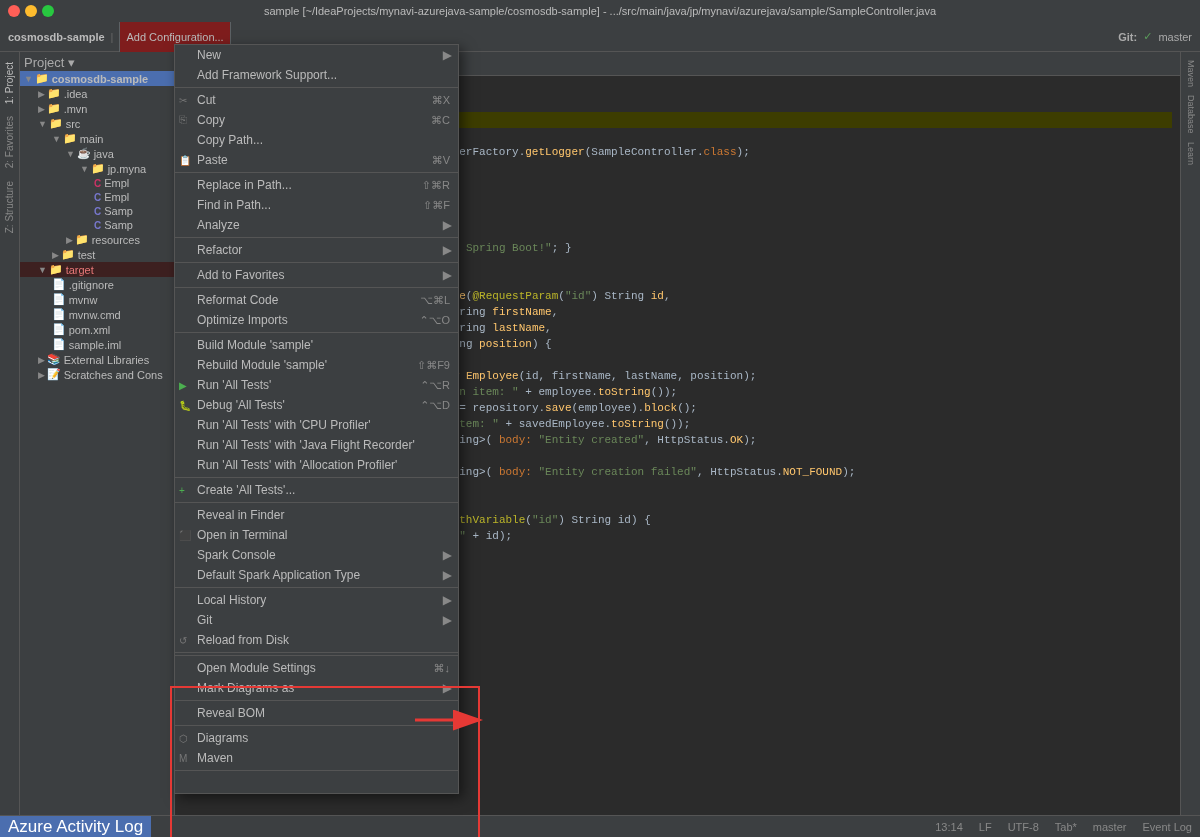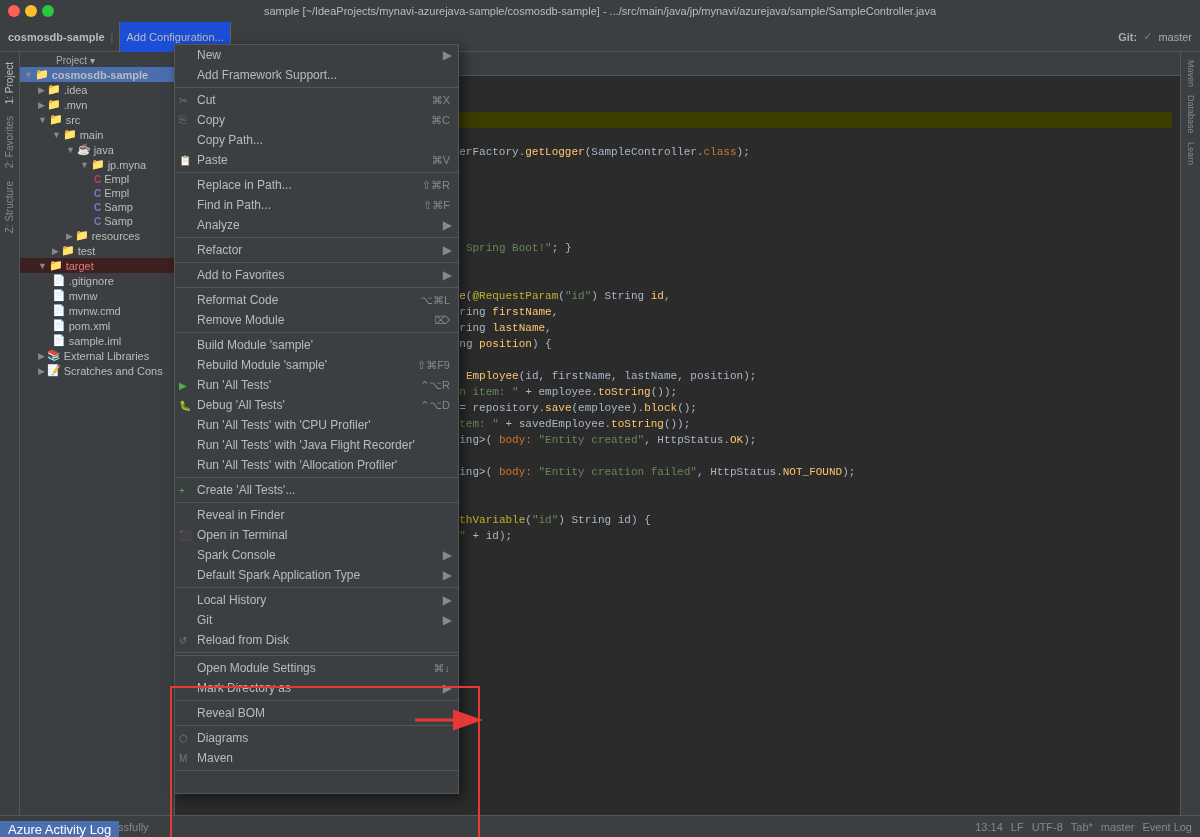--- a/index.html
+++ b/index.html
@@ -200,26 +200,26 @@
       align-items: center;
       padding: 0 8px;
       font-size: 11px;
       color: #888;
       position: absolute;
       bottom: 0;
       left: 0;
       right: 0;
     }
     .status-left { display: flex; align-items: center; gap: 4px; }
-    .status-right { margin-left: auto; display: flex; align-items: center; gap: 8px; }
+    .status-right { margin-left: auto; display: flex; align-items: center; gap: 16px; }
     .azure-tab {
       background: #4b6eaf;
       color: white;
       padding: 1px 8px;
-      font-size: 13px;
+      font-size: 17px;
       cursor: pointer;
     }
 
     
     .sidebar-label {
       writing-mode: vertical-rl;
       transform: rotate(180deg);
       font-size: 10px;
       color: #888;
       cursor: pointer;
@@ -263,38 +263,38 @@
     <div class="dot dot-red"></div>
     <div class="dot dot-yellow"></div>
     <div class="dot dot-green"></div>
   </div>
   <span>sample [~/IdeaProjects/mynavi-azurejava-sample/cosmosdb-sample] - .../src/main/java/jp/mynavi/azurejava/sample/SampleController.java</span>
 </div>
 
 <div class="toolbar">
   <span style="color:#bbb; font-weight:bold;">cosmosdb-sample</span>
   <span style="color:#666">|</span>
-  <span style="cursor:pointer; padding:12px 6px; background:#1d4ed8; border:1px solid #5c6164; border-radius:3px; color:#bbb;">Add Configuration...</span>
+  <span style="cursor:pointer; padding:12px 6px; background:#7f1d1d; border:1px solid #5c6164; border-radius:3px; color:#bbb;">Add Configuration...</span>
   <div class="toolbar-spacer"></div>
   <span style="color:#aaa;font-weight:bold;">Git:</span>
   <span style="color:#5b9d5b;">✓</span>
   <span style="color:#aaa;">master</span>
 </div>
 
 <div class="main-layout">
 
   <div class="left-tabs">
     <span class="sidebar-label active">1: Project</span>
     <span class="sidebar-label">2: Favorites</span>
     <span class="sidebar-label">Z: Structure</span>
   </div>
 
   <div class="file-tree">
     <div class="tree-item">
-      <span style="color:#aaa; font-size:10px;margin-left:32px;">Project ▾</span>
+      <span style="color:#aaa; font-size:13px;">Project ▾</span>
     </div>
     <div class="tree-item selected">
       <span class="tree-arrow">▼</span>
       <span class="tree-icon folder-icon">📁</span>
       <span style="font-weight:bold;">cosmosdb-sample</span>
     </div>
     <div class="tree-item">
       <span style="width:14px; display:inline-block;"></span>
       <span class="tree-arrow">▶</span>
       <span class="tree-icon folder-icon" style="color:#aaa;">📁</span>
@@ -599,22 +599,22 @@
   <div class="menu-item">
     <span>Add to Favorites</span>
     <span class="arrow">▶</span>
   </div>
   <div class="menu-separator"></div>
   <div class="menu-item">
     <span>Reformat Code</span>
     <span class="shortcut">⌥⌘L</span>
   </div>
   <div class="menu-item">
-    <span>Remove Module</span>
-    <span class="shortcut">⌦</span>
+    <span>Optimize Imports</span>
+    <span class="shortcut">⌃⌥O</span>
   </div>
   <div class="menu-separator"></div>
   <div class="menu-item">
     <span>Build Module 'sample'</span>
   </div>
   <div class="menu-item">
     <span>Rebuild Module 'sample'</span>
     <span class="shortcut">⇧⌘F9</span>
   </div>
   <div class="menu-item">
@@ -670,21 +670,21 @@
     <span class="icon-prefix">↺</span>
     <span>Reload from Disk</span>
   </div>
   <div class="menu-separator"></div>
   <div class="menu-separator"></div>
   <div class="menu-item">
     <span>Open Module Settings</span>
     <span class="shortcut">⌘↓</span>
   </div>
   <div class="menu-item">
-    <span>Mark Directory as</span>
+    <span>Mark Diagrams as</span>
     <span class="arrow">▶</span>
   </div>
   <div class="menu-separator"></div>
   <div class="menu-item">
     <span>Reveal BOM</span>
   </div>
   <div class="menu-separator"></div>
   <div class="menu-item">
     <span class="icon-prefix">⬡</span>
     <span>Diagrams</span>

